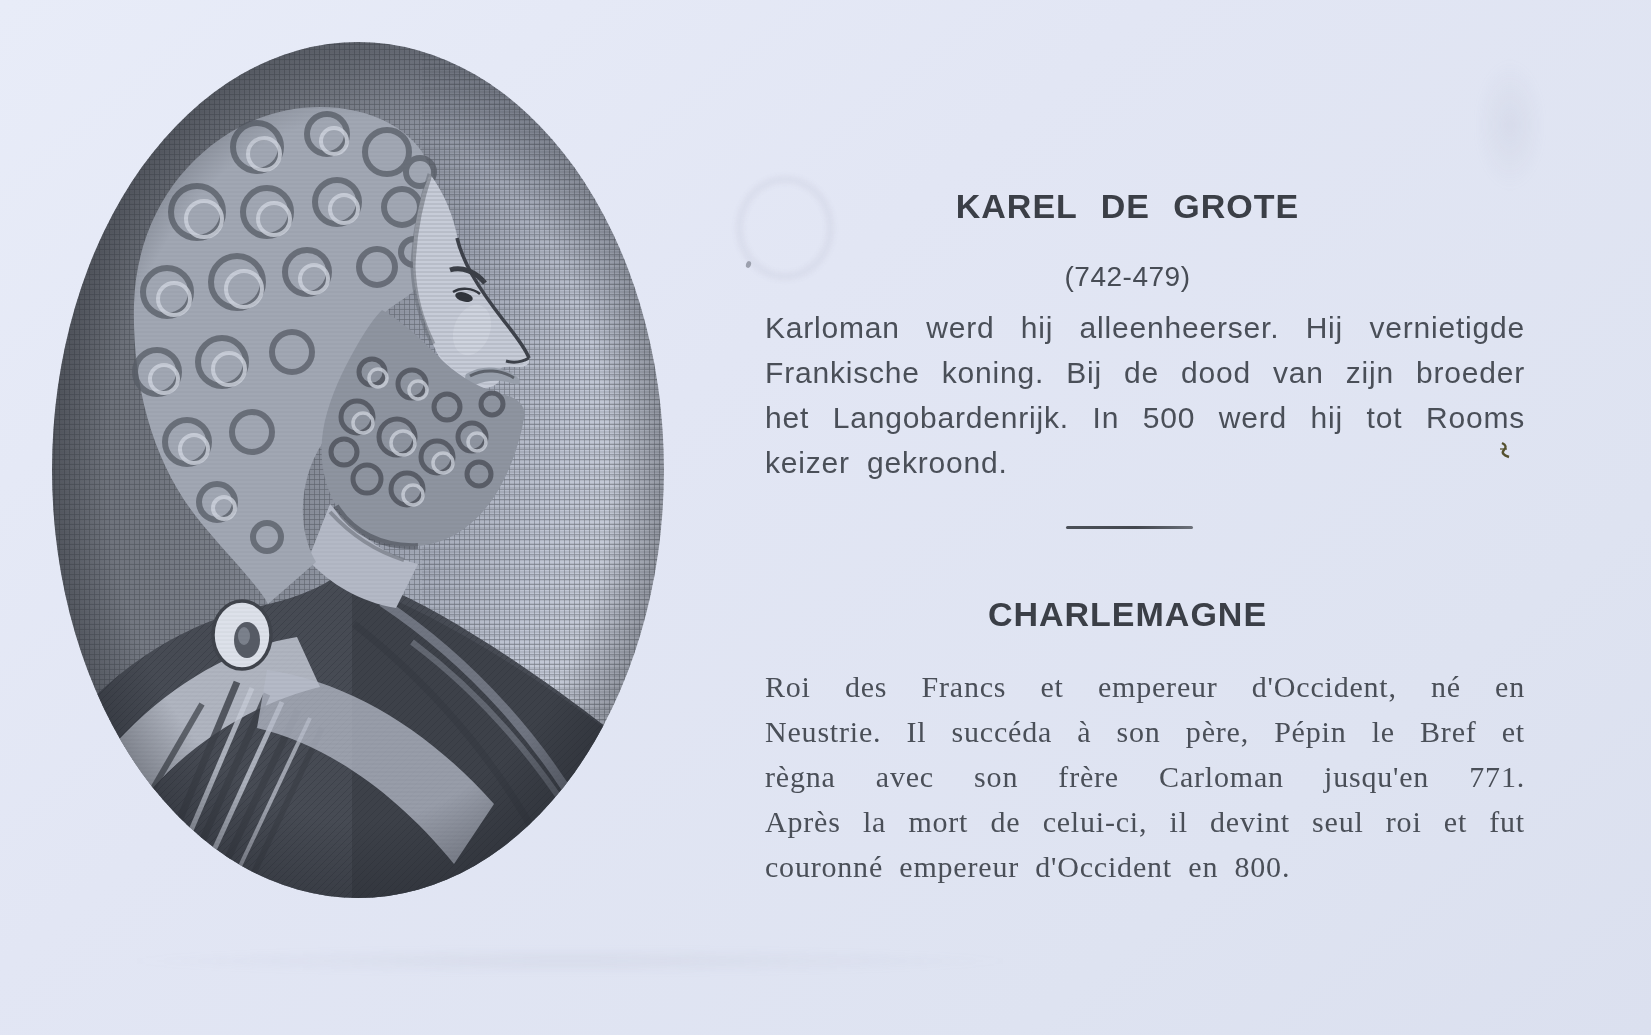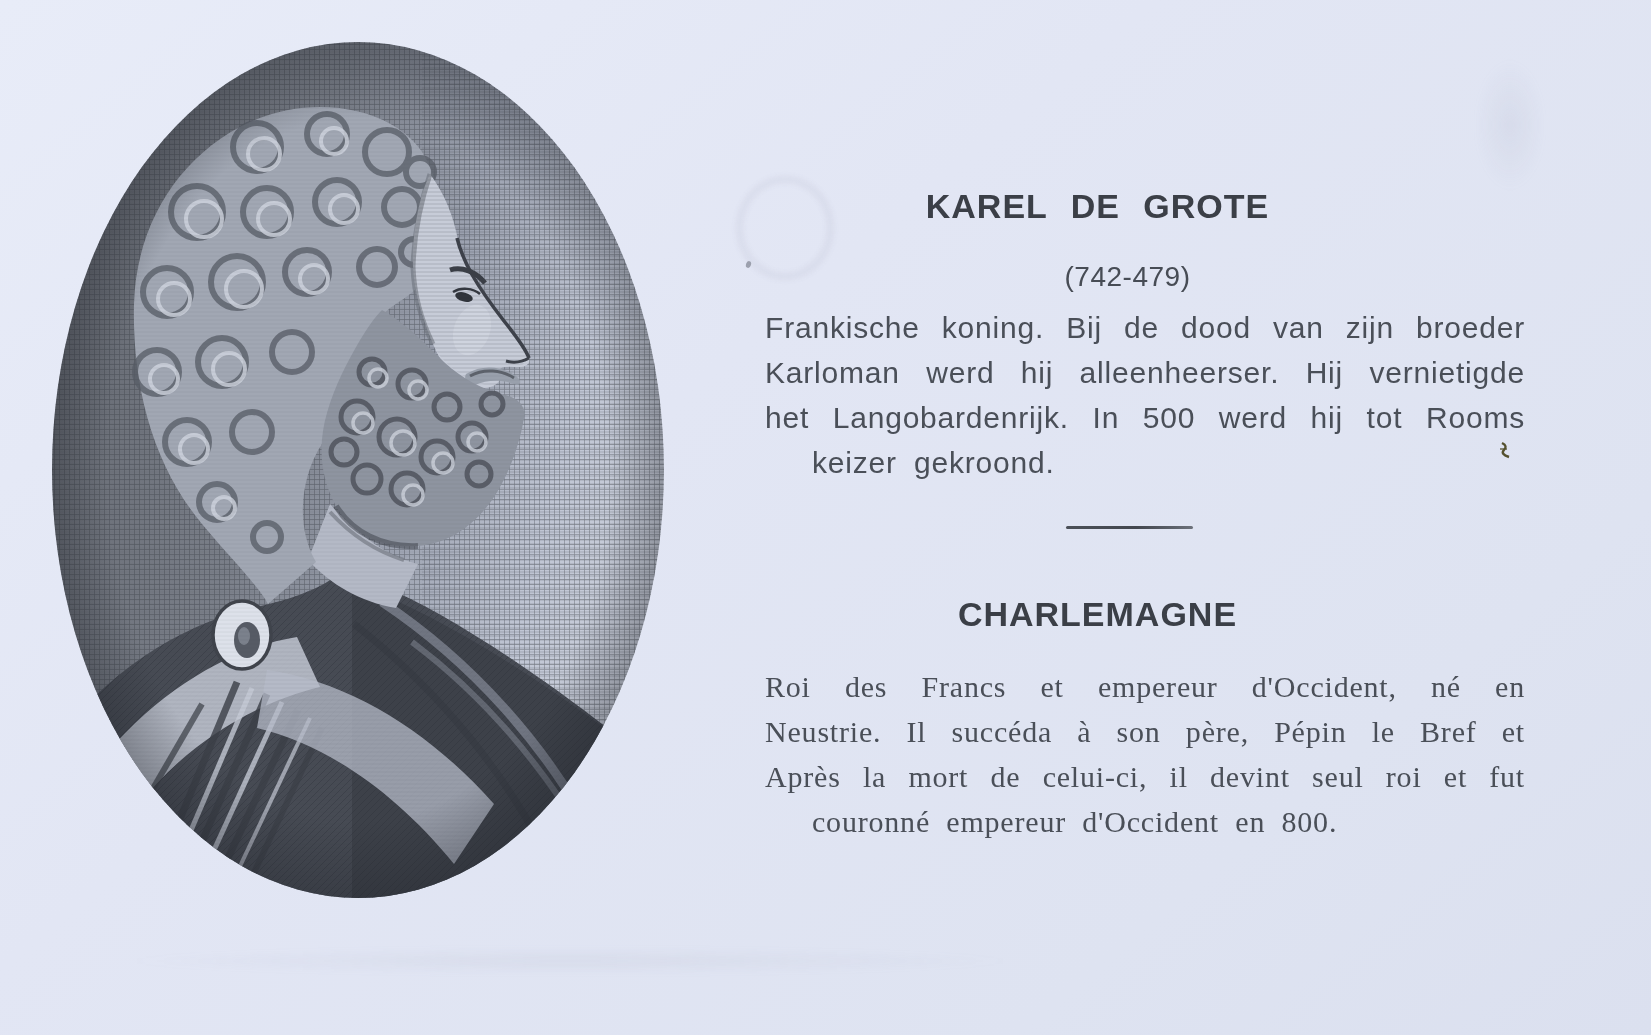--- a/index.html
+++ b/index.html
@@ -3,33 +3,33 @@
 <meta charset="utf-8">
 <style>
   html,body{margin:0;padding:0;}
   body{width:1651px;height:1035px;overflow:hidden;
        font-family:"Liberation Sans", sans-serif;}
   .page{position:relative;width:1651px;height:1035px;overflow:hidden;
         background:linear-gradient(140deg,#e8ecf8 0%,#e2e6f4 40%,#dee3f1 78%,#dbe0ef 100%);}
   
   .portrait{position:absolute;left:52px;top:42px;width:612px;height:856px;}
   
-  .heading{position:absolute;left:735px;width:725px;text-align:center;
+  .heading{position:absolute;left:765px;width:725px;text-align:center;
            font-weight:bold;font-size:34px;line-height:1;
            letter-spacing:1px;word-spacing:13px;color:#3b3f47;}
   .h-karel{top:189px;}
   .h-charlemagne{top:597px;}
   .years{position:absolute;left:765px;top:261px;width:725px;text-align:center;
          font-size:28px;line-height:1.15;color:#474c55;letter-spacing:.5px;}
   .para{position:absolute;left:765px;width:760px;color:#4a4f58;
         font-size:30px;line-height:45px;letter-spacing:.8px;word-spacing:6px;}
   .p-dutch{top:305px;}
   .p-french{top:664px;font-family:Liberation Serif, serif;}
   .pline{text-align:justify;text-align-last:justify;height:45px;white-space:nowrap0;}
-  .pline.last{text-align:left;text-align-last:left;word-spacing:8px;margin-left:47px;}
+  .pline.last{text-align:left;text-align-last:left;word-spacing:8px;}
   .divider{position:absolute;left:1066px;top:526px;width:127px;height:3px;
            background:linear-gradient(90deg,#4b5058 0%,#43474f 55%,#5c616a 85%,#6d727b 100%);
            border-radius:2px;}
   
   .speck{position:absolute;left:746px;top:261px;width:5px;height:7px;border-radius:50%;
          background:#787d89;opacity:.65;transform:rotate(18deg);}
   .inkmark{position:absolute;left:1499px;top:441px;width:12px;height:18px;}
   .smudge-ring{position:absolute;left:735px;top:175px;width:82px;height:88px;border-radius:50%;
                border:9px solid rgba(160,165,185,.14);opacity:.8;filter:blur(2px);}
   .smudge-top-right{position:absolute;left:1475px;top:60px;width:70px;height:130px;
@@ -220,30 +220,31 @@
   <svg class="inkmark" viewBox="0 0 12 18">
     <path d="M3 2 q6 3 2 7 q-4 4 5 7" stroke="#55512f" stroke-width="2.4" fill="none"></path>
     <path d="M1 8 h7" stroke="#55512f" stroke-width="1.6" fill="none" opacity="0.8"></path>
   </svg>
 
   <div class="heading h-karel">KAREL DE GROTE</div>
 
   <div class="years">(742-479)</div>
 
   <div class="para p-dutch">
+    <div class="pline">Karloman werd hij alleenheerser. Hij vernietigde</div>
     <div class="pline">Frankische koning. Bij de dood van zijn broeder</div>
-    <div class="pline">Karloman werd hij alleenheerser. Hij vernietigde</div>
     <div class="pline">het Langobardenrijk. In 500 werd hij tot Rooms</div>
     <div class="pline last">keizer gekroond.</div>
   </div>
 
   <div class="divider"></div>
 
   <div class="heading h-charlemagne">CHARLEMAGNE</div>
 
   <div class="para p-french">
     <div class="pline">Roi des Francs et empereur d'Occident, né en</div>
     <div class="pline">Neustrie. Il succéda à son père, Pépin le Bref et</div>
+    <div class="pline">règna avec son frère Carloman jusqu'en 771.</div>
     <div class="pline">Après la mort de celui-ci, il devint seul roi et fut</div>
     <div class="pline last">couronné empereur d'Occident en 800.</div>
   </div>
 
 </div>
 
 </body></html>

